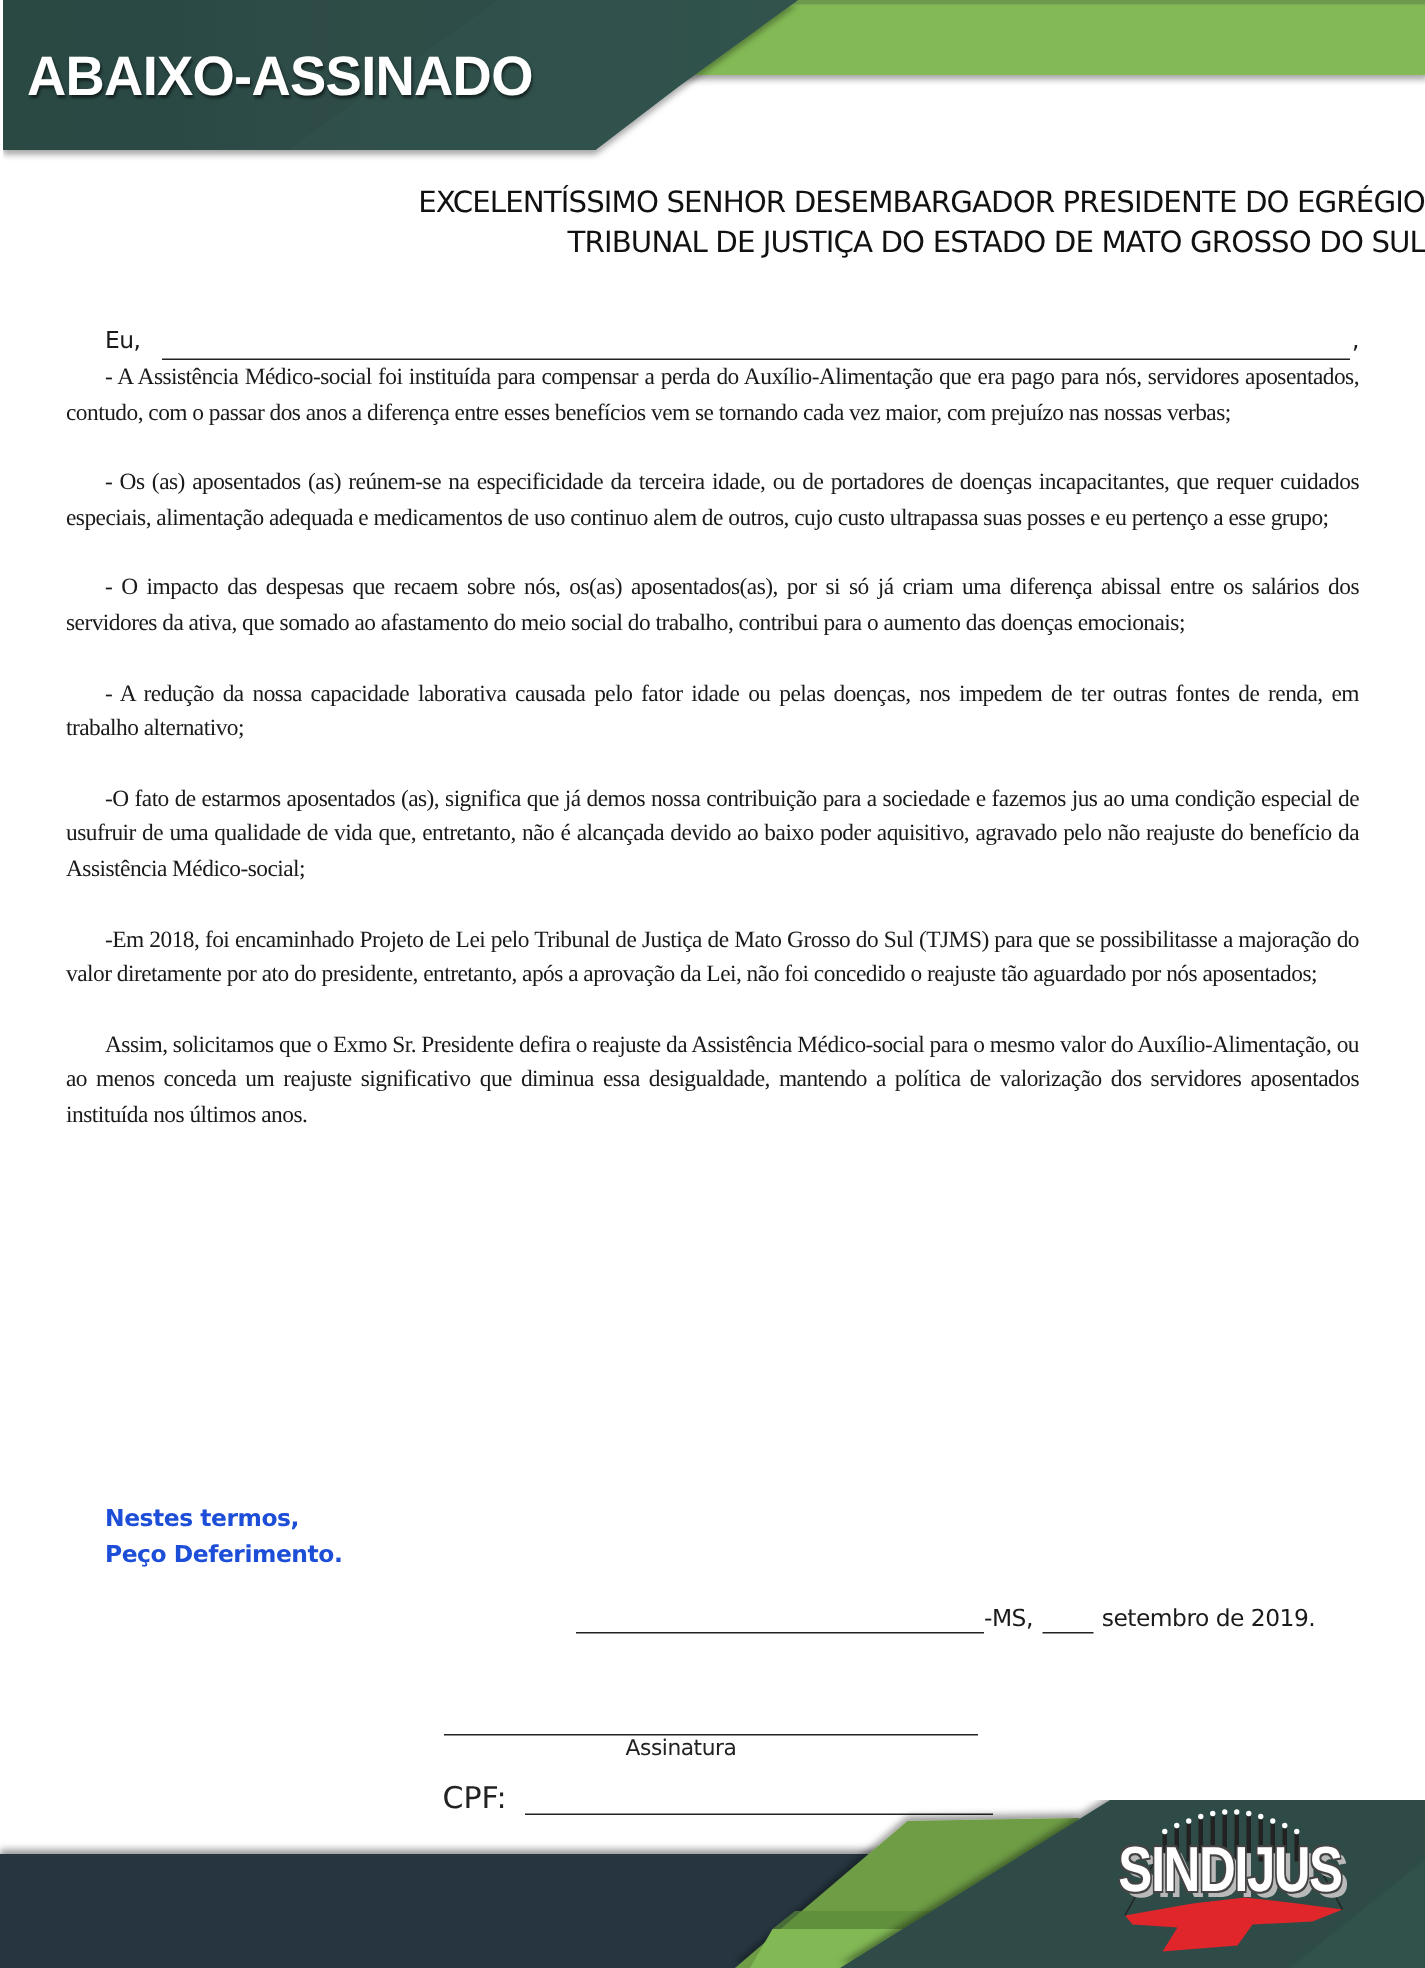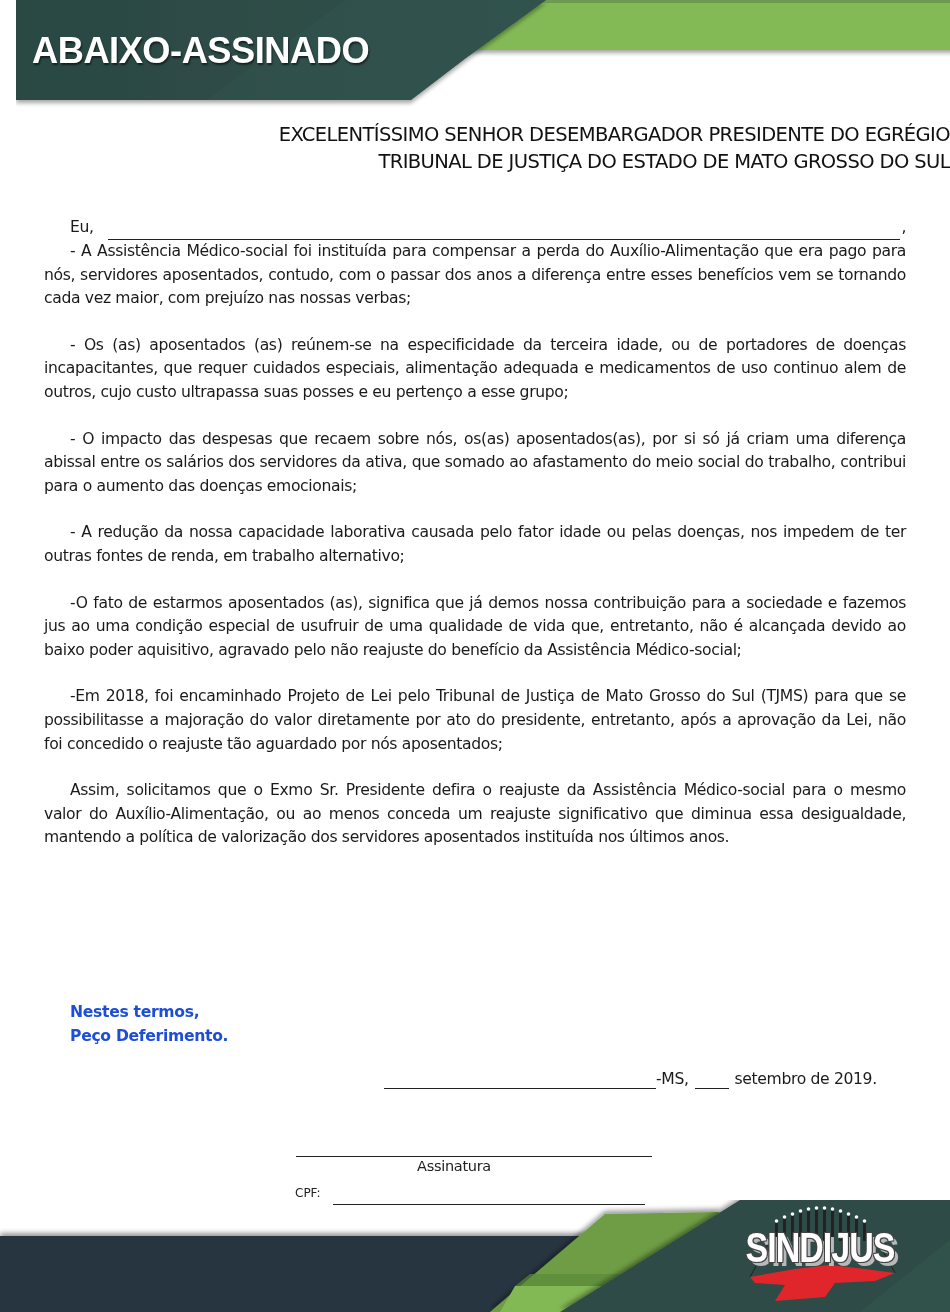--- a/index.html
+++ b/index.html
@@ -3,21 +3,21 @@
   <meta charset="utf-8">
   <style>
     html, body { margin: 0; padding: 0; }
     body {
       width: 950px; height: 1312px; position: relative; overflow: hidden;
       background: #ffffff;
       font-family: "DejaVu Sans", sans-serif;
       color: #1a1a1a;
     }
     
-    .header { position: absolute; left: 16px; top: 0; width: 762px; height: 110px; }
+    .header { position: absolute; left: 2px; top: 0; width: 762px; height: 110px; }
     .header-svg { position: absolute; left: 0; top: 0; }
     .header-title {
       position: absolute; left: 16px; top: 30px;
       font-family: "Liberation Sans", sans-serif;
       font-weight: bold; font-size: 37px; letter-spacing: -0.5px;
       color: #ffffff;
       text-shadow: 1px 2px 2px rgba(0,0,0,0.55);
       transform: scaleX(0.98); transform-origin: left center;
     }
     
@@ -28,21 +28,21 @@
       font-size: 19.5px; line-height: 27px; color: #111;
       letter-spacing: -0.6px;
     }
     
     .body-text {
       position: absolute; left: 44px; top: 216px; width: 862px;
       font-family: "DejaVu Sans", sans-serif;
       font-size: 15.6px; line-height: 23.6px; color: #1a1a1a;
       letter-spacing: -0.35px;
     }
-    .p { text-align: justify; text-indent: 26px; margin: 0 0 23px 0; }
+    .p { text-align: justify; text-indent: 26px; margin: 0 0 23px 0; font-family: Liberation Serif, serif; }
     .eu-line { display: flex; align-items: flex-end; margin-left: 26px; height: 24px; }
     .eu-label { margin-right: 14px; }
     .name-blank { flex: 1; border-bottom: 1.4px solid #222; height: 18px; }
     .comma { margin-left: 1px; }
     .intro { text-align: justify; margin: 0 0 23px 0; }
 
     .closing {
       position: absolute; left: 70px; top: 1000px;
       font-family: "DejaVu Sans", sans-serif; font-weight: bold;
       font-size: 15.6px; line-height: 24px; color: #1d4ed8; letter-spacing: -0.3px;
@@ -53,21 +53,21 @@
       font-size: 15.6px; letter-spacing: -0.35px;
     }
     .place-blank { width: 272px; border-bottom: 1.4px solid #222; height: 18px; }
     .day-blank { width: 34px; border-bottom: 1.4px solid #222; height: 18px; margin: 0 6px 0 6px; }
 
     .sig-line { position: absolute; left: 296px; top: 1156px; width: 356px; border-bottom: 1.4px solid #222; }
     .sig-label {
       position: absolute; left: 296px; top: 1158px; width: 316px; text-align: center;
       font-size: 14.5px; color: #222; letter-spacing: -0.3px;
     }
-    .cpf-row { position: absolute; left: 295px; top: 1186px; display: flex; font-size: 12px; color: #222; }
+    .cpf-row { position: absolute; left: 295px; top: 1186px; display: flex; align-items: flex-end; font-size: 20px; color: #222; }
     .cpf-blank { width: 312px; border-bottom: 1.4px solid #222; height: 18px; margin-left: 12px; }
 
     
     .footer { position: absolute; left: 0; top: 1200px; width: 950px; height: 112px; }
     .footer-svg { position: absolute; left: 0; top: 0; }
     .logo { position: absolute; left: 735px; top: 1205px; width: 180px; height: 100px; }
     .logo-text {
       position: absolute; left: 745px; top: 1228px; width: 150px; text-align: center;
       font-family: "Liberation Sans", sans-serif; font-weight: bold; font-size: 34px;
       color: #ffffff; letter-spacing: -1px;

